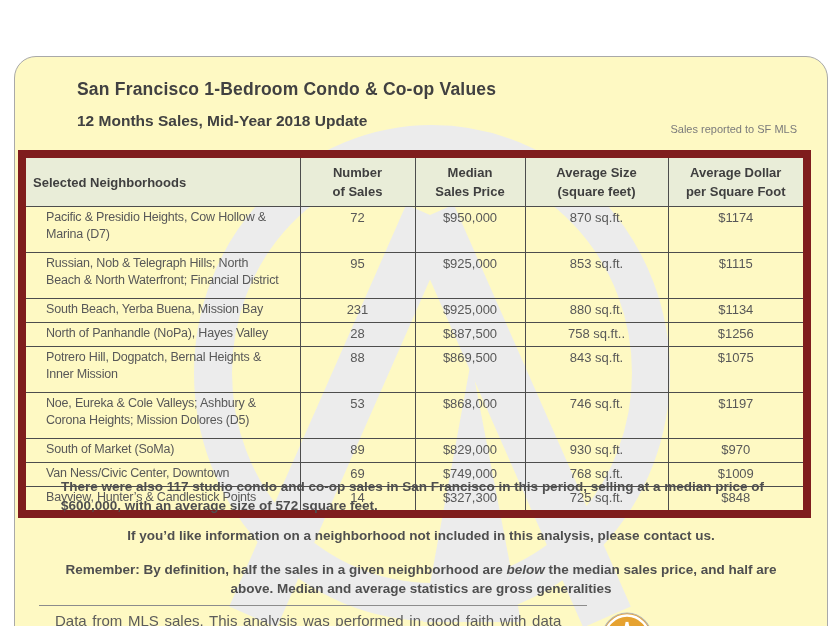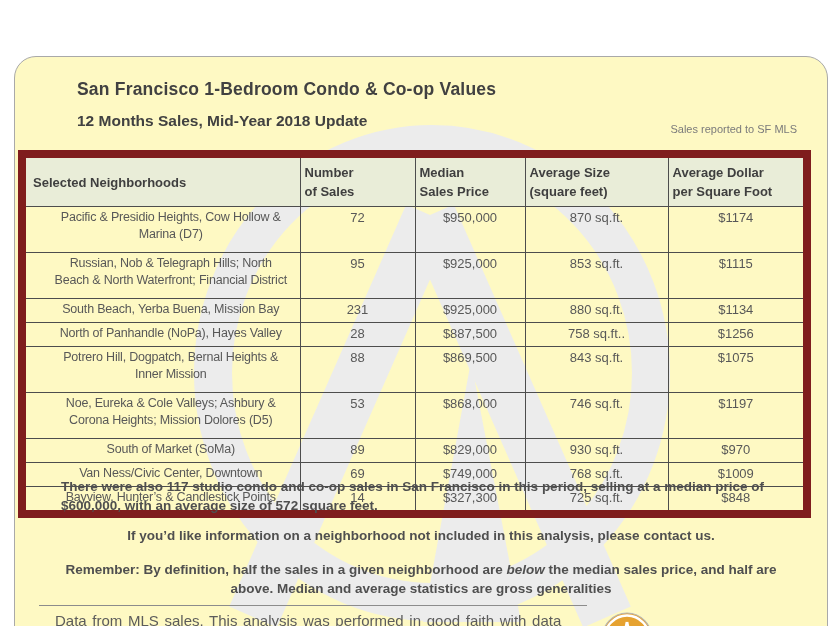--- a/index.html
+++ b/index.html
@@ -4,24 +4,24 @@
 <style>
   html,body{margin:0;padding:0;background:#fff;}
   body{width:835px;height:626px;position:relative;font-family:"Liberation Sans","DejaVu Sans",sans-serif;-webkit-font-smoothing:antialiased;}
   .card{position:absolute;left:14px;top:9px;width:812px;height:607px;border:1px solid #a9a9a9;border-radius:22px;background:#fef9c3;overflow:hidden;margin-top:47px;}
   .watermark{position:absolute;left:0;top:0;pointer-events:none;}
   .title{position:absolute;left:62px;top:22px;font-size:17.5px;font-weight:bold;color:#414141;letter-spacing:.2px;}
   .subtitle{position:absolute;left:62px;top:55px;font-size:15.5px;font-weight:bold;color:#414141;}
   .mls-note{position:absolute;right:30px;top:66px;font-size:11px;color:#7b7b7b;}
   table.data{position:absolute;left:3px;top:93px;width:793px;border-collapse:collapse;border:8px solid #7f1d1d;table-layout:fixed;background:transparent;}
   table.data th,table.data td{border:1px solid #4d4d4d;background:transparent;}
-  table.data th{background:#e9edd8;font-size:13px;font-weight:bold;color:#3f3f3f;line-height:19px;height:44px;vertical-align:middle;text-align:left;padding:2px 4px;}
+  table.data th{background:#e9edd8;font-size:13px;font-weight:bold;color:#3f3f3f;line-height:19px;height:44px;vertical-align:middle;text-align:center;padding:2px 4px;}
   table.data th.neigh{text-align:left;padding-left:7px;}
   table.data td{font-size:13px;color:#585858;vertical-align:top;text-align:center;padding:2px 4px;line-height:17px;}
-  table.data td.neigh{text-align:center;padding-left:20px;font-size:12.5px;letter-spacing:-0.2px;}
+  table.data td.neigh{text-align:left;padding-left:20px;font-size:12.5px;letter-spacing:-0.2px;}
   tr.r2 td{height:41px;}
   tr.r1 td{height:19px;}
   .c1{width:278px;} .c2{width:115px;} .c3{width:110px;} .c4{width:143px;} .c5{width:139px;}
   .note1{position:absolute;left:46px;top:420px;width:712px;font-size:13.5px;font-weight:bold;color:#4f4f4f;line-height:19px;}
   .note2{position:absolute;left:0;top:471px;width:100%;text-align:center;font-size:13.5px;font-weight:bold;color:#4f4f4f;}
   .note3{position:absolute;left:36px;top:503px;width:740px;text-align:center;font-size:13.5px;font-weight:bold;color:#4f4f4f;line-height:19px;}
   .note3 .ital{font-style:italic;}
   .rule{position:absolute;left:24px;top:548px;width:548px;height:1px;background:#8c8c8c;}
   .disclaimer{position:absolute;left:40px;top:556px;width:545px;font-size:15px;color:#5c5c5c;line-height:15.5px;word-spacing:1.5px;}
   .logo{position:absolute;left:585px;top:554px;width:56px;height:58px;}

